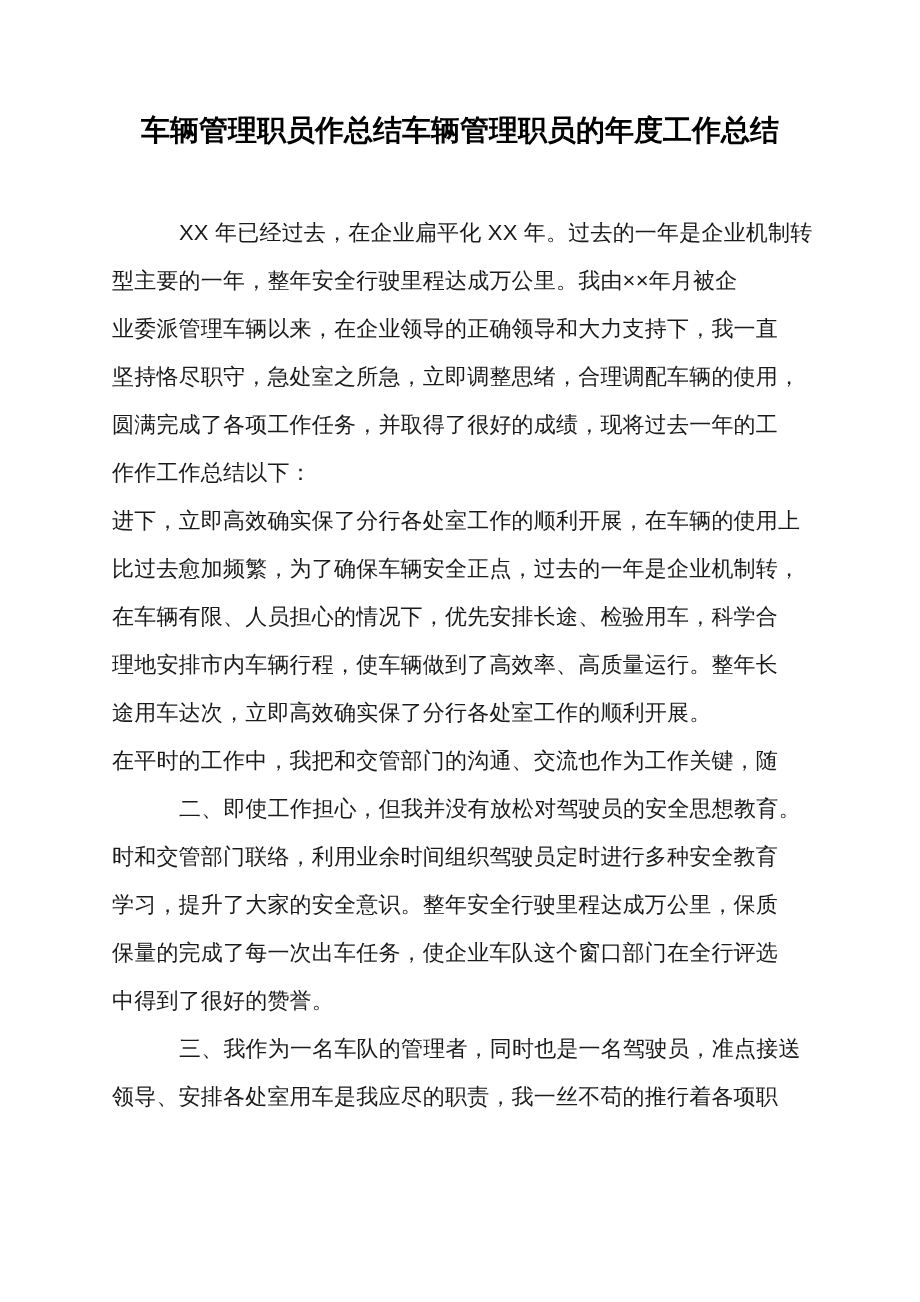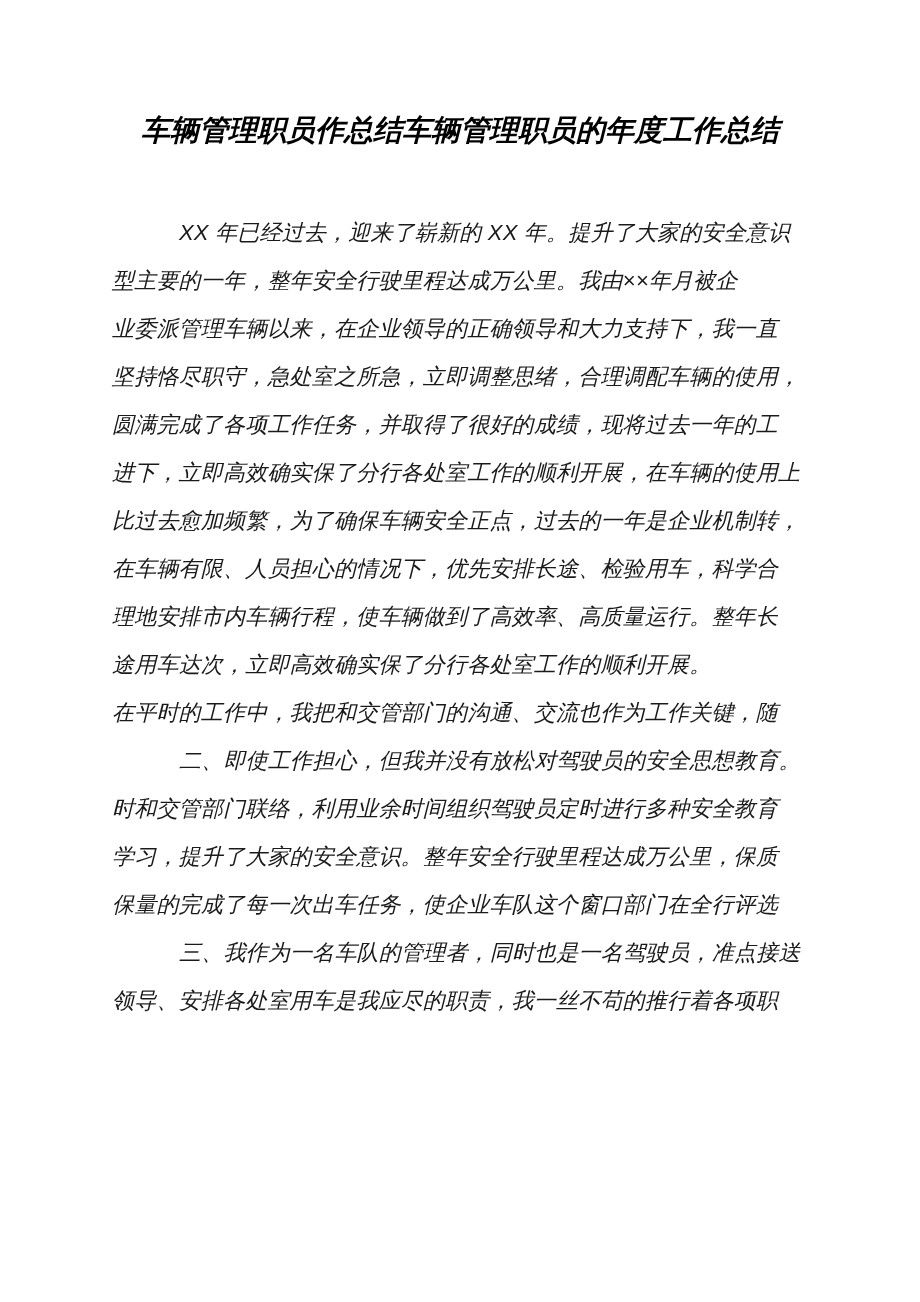--- a/index.html
+++ b/index.html
@@ -1,15 +1,15 @@
 <!DOCTYPE html>
 <html style="--page-bg: #ffffff; --title-color: #000000; --body-color: #1a1a1a;"><head>
 <meta charset="utf-8">
 <style>
-  * { margin: 0; padding: 0; box-sizing: border-box; font-style: italic; }
+  * { margin: 0; padding: 0; box-sizing: border-box; }
   html, body { background: #ffffff; }
   .page {
     position: relative;
     width: 920px;
     height: 1302px;
     margin: 0 auto;
     background: var(--page-bg, #ffffff);
     font-family: "Liberation Sans", "DejaVu Sans", sans-serif;
     overflow: hidden;
   }
@@ -43,41 +43,43 @@
 </head>
 <body>
 
 <div class="page">
 
   <h1 class="doc-title">车辆管理职员作总结车辆管理职员的年度工作总结</h1>
 
   <div class="doc-body">
 
     <div class="para">
-      <div class="line first">XX 年已经过去，迎来了崭新的 XX 年。提升了大家的安全意识</div>
+      <div class="line first">XX 年已经过去，在企业扁平化 XX 年。过去的一年是企业机制转</div>
       <div class="line">型主要的一年，整年安全行驶里程达成万公里。我由××年月被企</div>
       <div class="line">业委派管理车辆以来，在企业领导的正确领导和大力支持下，我一直</div>
       <div class="line">坚持恪尽职守，急处室之所急，立即调整思绪，合理调配车辆的使用，</div>
       <div class="line">圆满完成了各项工作任务，并取得了很好的成绩，现将过去一年的工</div>
+      <div class="line">作作工作总结以下：</div>
     </div>
 
     <div class="para">
       <div class="line">进下，立即高效确实保了分行各处室工作的顺利开展，在车辆的使用上</div>
       <div class="line">比过去愈加频繁，为了确保车辆安全正点，过去的一年是企业机制转，</div>
       <div class="line">在车辆有限、人员担心的情况下，优先安排长途、检验用车，科学合</div>
       <div class="line">理地安排市内车辆行程，使车辆做到了高效率、高质量运行。整年长</div>
       <div class="line">途用车达次，立即高效确实保了分行各处室工作的顺利开展。</div>
     </div>
 
     <div class="para">
       <div class="line">在平时的工作中，我把和交管部门的沟通、交流也作为工作关键，随</div>
       <div class="line first">二、即使工作担心，但我并没有放松对驾驶员的安全思想教育。</div>
       <div class="line">时和交管部门联络，利用业余时间组织驾驶员定时进行多种安全教育</div>
       <div class="line">学习，提升了大家的安全意识。整年安全行驶里程达成万公里，保质</div>
       <div class="line">保量的完成了每一次出车任务，使企业车队这个窗口部门在全行评选</div>
+      <div class="line">中得到了很好的赞誉。</div>
     </div>
 
     <div class="para">
       <div class="line first">三、我作为一名车队的管理者，同时也是一名驾驶员，准点接送</div>
       <div class="line">领导、安排各处室用车是我应尽的职责，我一丝不苟的推行着各项职</div>
     </div>
 
   </div>
 </div>
 

